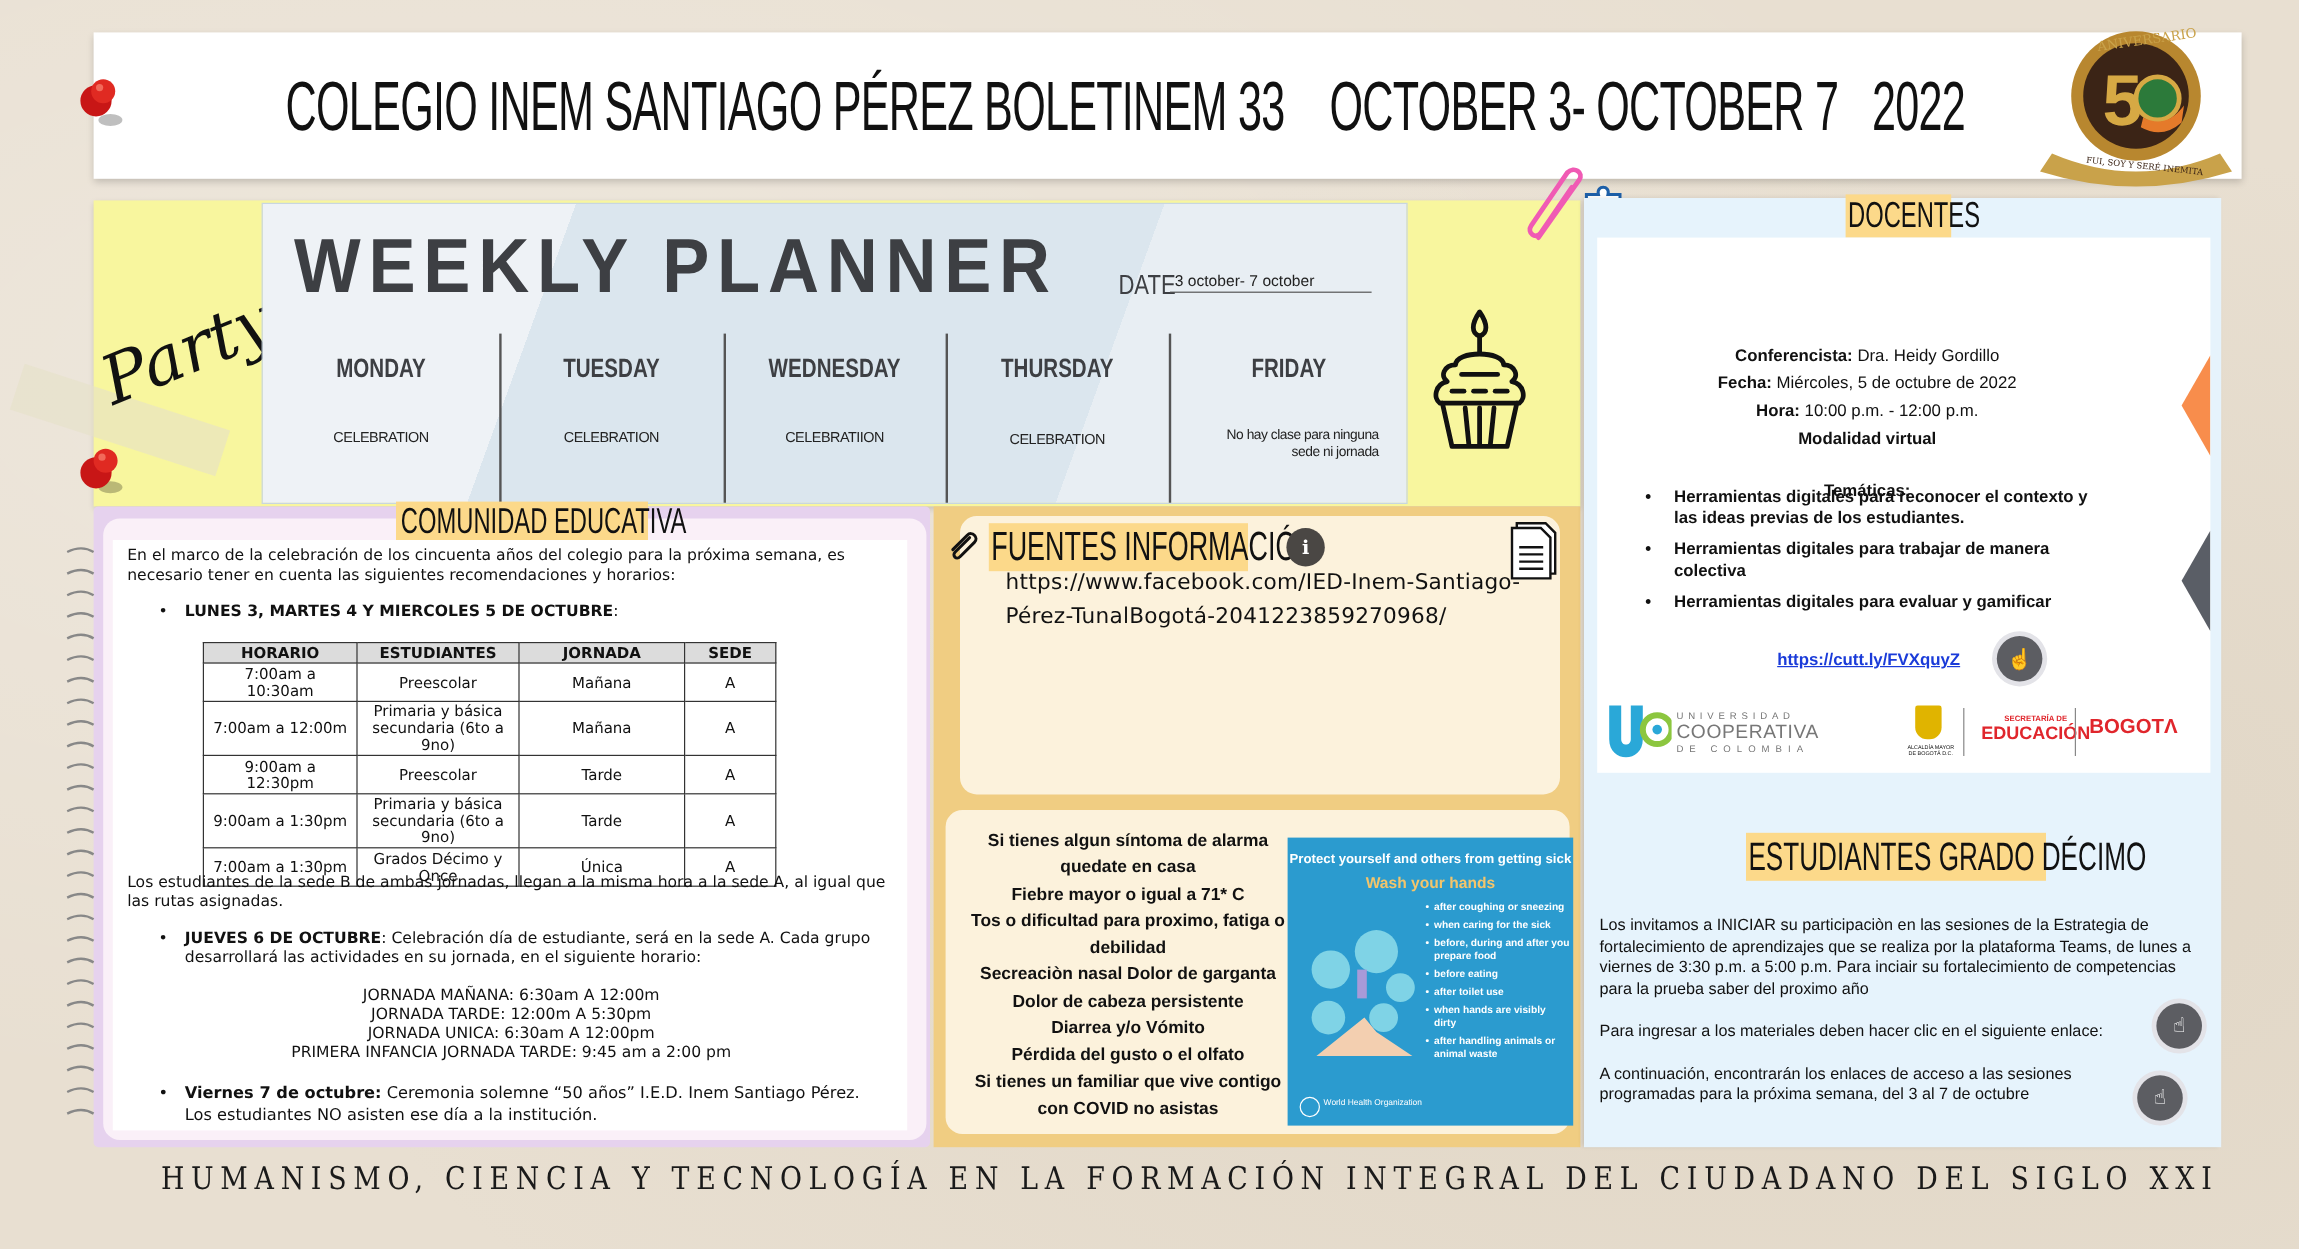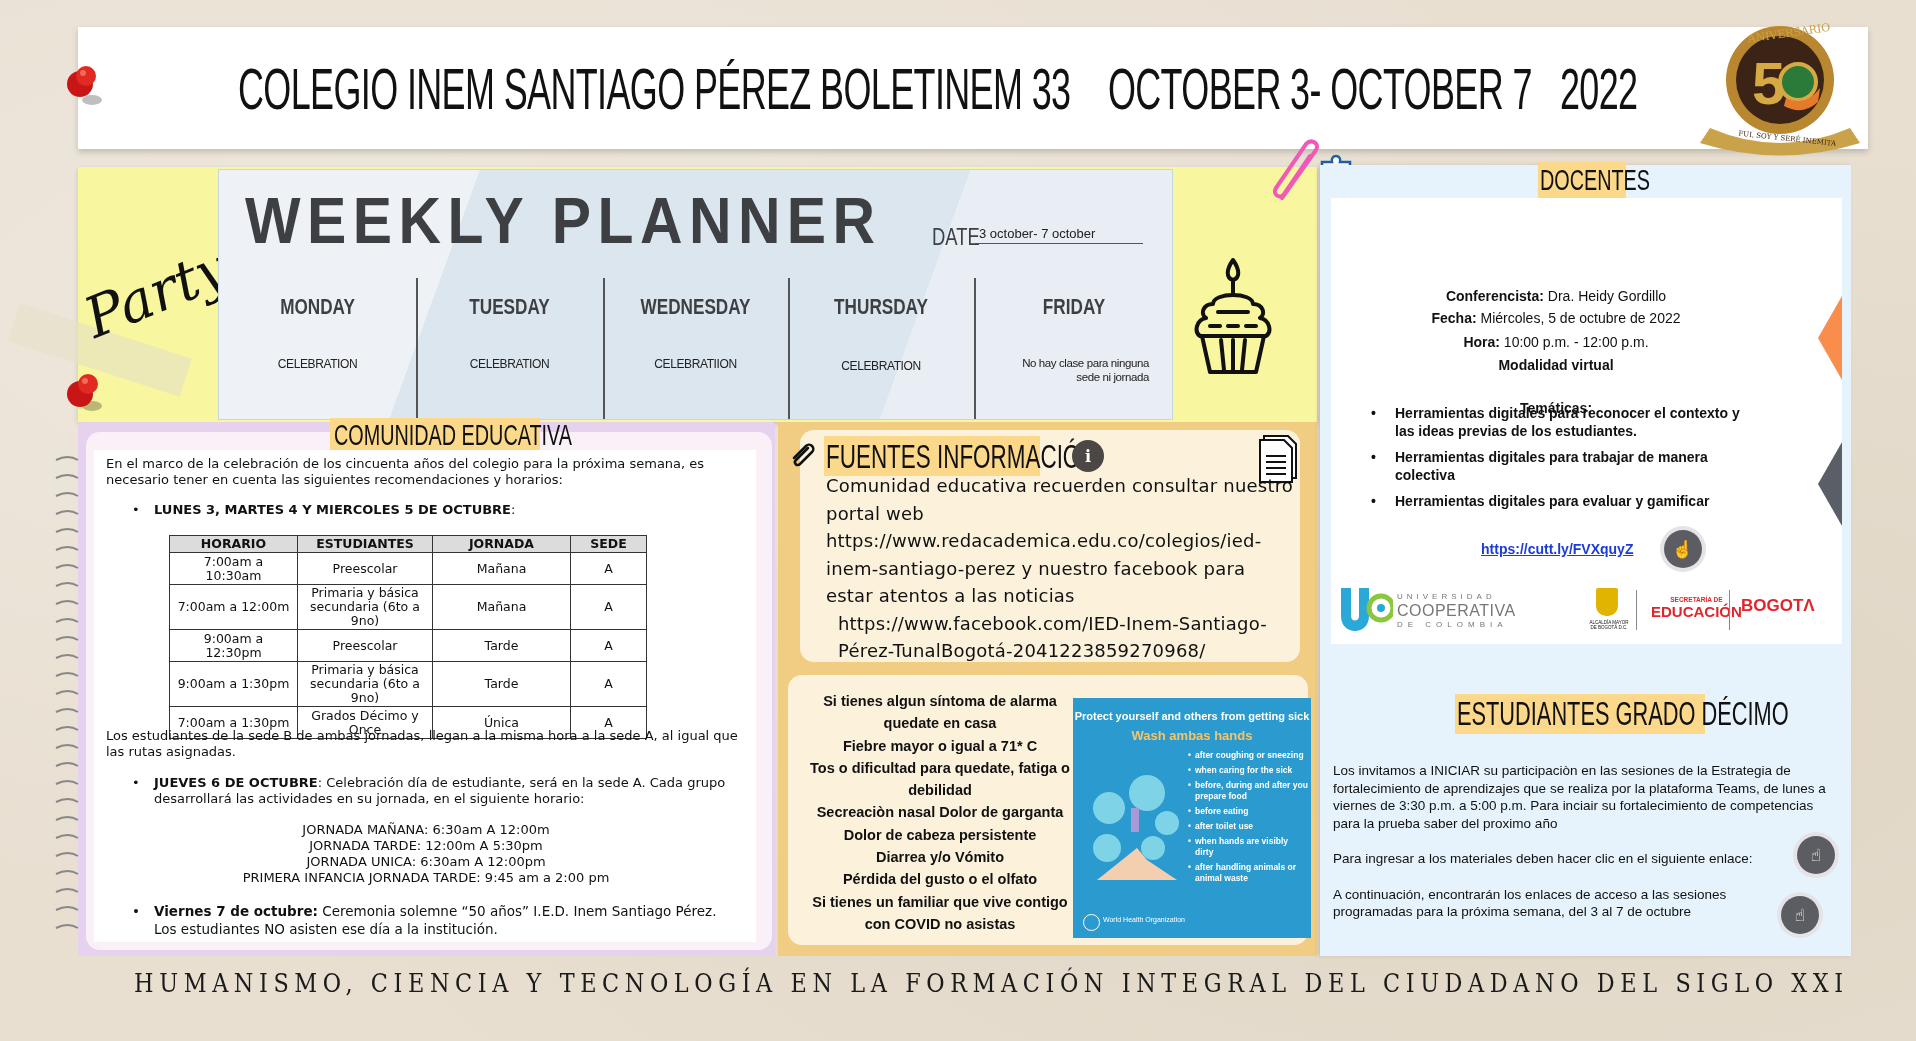--- a/index.html
+++ b/index.html
@@ -416,38 +416,37 @@
 <div class="abs info-icon">i</div>
 <svg class="abs doc-icon" viewBox="0 0 44 50" fill="#fff" stroke="#111" stroke-width="2">
   <path d="M8 2 L32 2 L40 10 L40 44 L8 44 Z"></path>
   <path d="M4 6 L28 6 L36 14 L36 48 L4 48 Z"></path>
   <line x1="10" y1="22" x2="30" y2="22"></line>
     <line x1="10" y1="28" x2="30" y2="28"></line>
     <line x1="10" y1="34" x2="30" y2="34"></line>
     <line x1="10" y1="40" x2="30" y2="40"></line>
 </svg>
 <div class="abs fuentes-text">
-  <span>Comunidad educativa recuerden consultar  nuestro portal web https://www.redacademica.edu.co/colegios/ied-inem-santiago-perez y nuestro  facebook para estar atentos a las noticias</span>
   <div style="padding-left:12px;">https://www.facebook.com/IED-Inem-Santiago-Pérez-TunalBogotá-2041223859270968/</div>
 </div>
 
 <div class="abs covid-card"></div>
 <div class="abs covid-text">
   <div>Si tienes algun síntoma de alarma quedate en casa</div>
   <div>Fiebre mayor o igual a 71* C</div>
-  <div>Tos o dificultad para quedate, fatiga o debilidad</div>
+  <div>Tos o dificultad para proximo, fatiga o debilidad</div>
   <div>Secreaciòn nasal Dolor de garganta</div>
   <div>Dolor de cabeza persistente</div>
   <div>Diarrea y/o Vómito</div>
   <div>Pérdida del gusto o el olfato</div>
   <div>Si tienes un familiar que vive contigo con COVID no asistas</div>
 </div>
 <div class="abs who-poster">
   <div class="who-title">Protect yourself and others from getting sick</div>
-  <div class="who-sub">Wash ambas hands</div>
+  <div class="who-sub">Wash your hands</div>
   <svg style="position:absolute; left:14px; top:70px;" width="100" height="120" viewBox="0 0 100 120">
     <circle cx="22" cy="40" r="16" fill="#7fd3e6"></circle>
       <circle cx="60" cy="25" r="18" fill="#7fd3e6"></circle>
     <circle cx="80" cy="55" r="12" fill="#7fd3e6"></circle>
       <circle cx="20" cy="80" r="14" fill="#7fd3e6"></circle>
     <circle cx="66" cy="80" r="12" fill="#7fd3e6"></circle>
     <rect x="44" y="40" width="8" height="24" fill="#a89ad8"></rect>
     <path d="M10 112 L50 80 L60 92 L90 112 Z" fill="#f3cfb0"></path>
   </svg>
   <div class="who-list">

